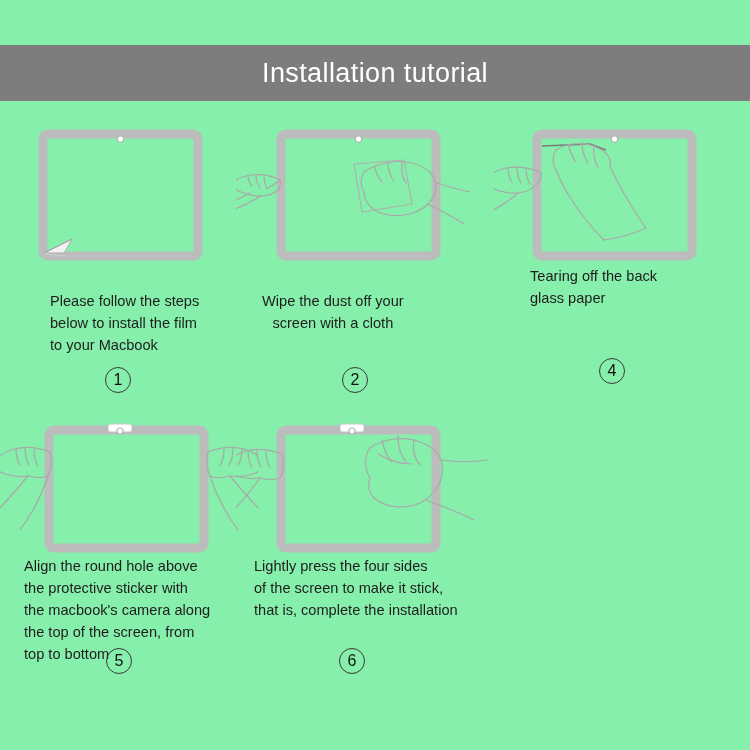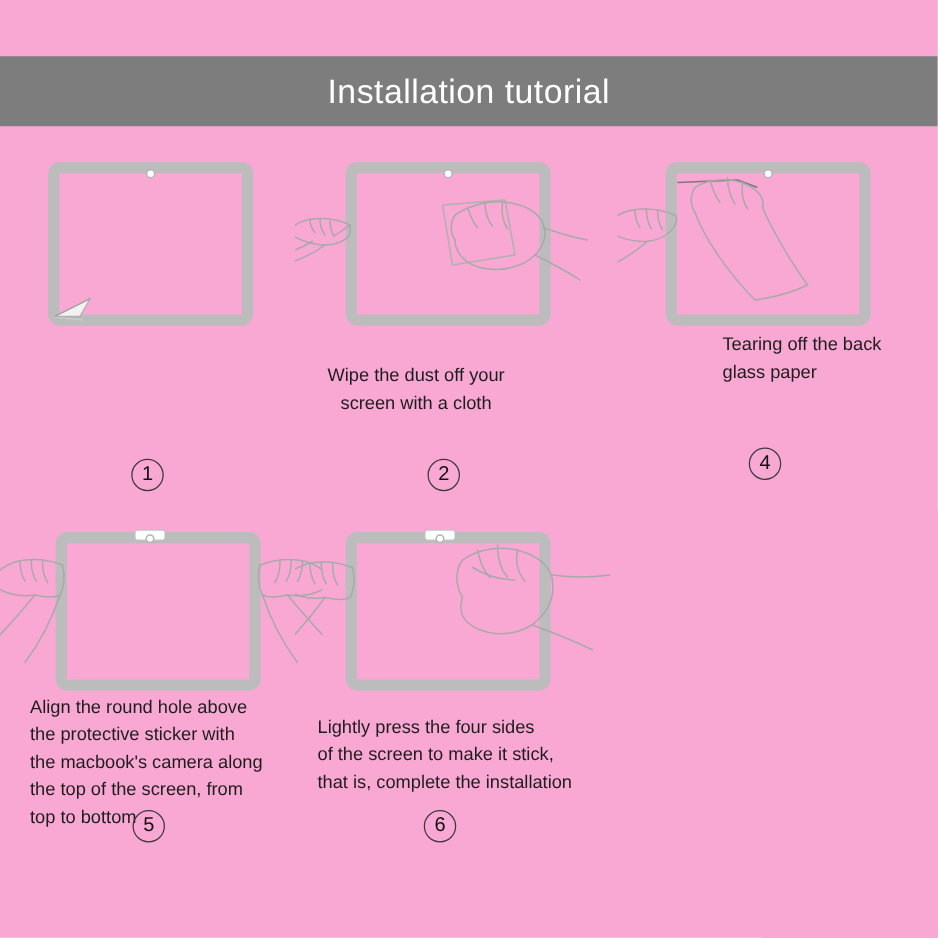--- a/index.html
+++ b/index.html
@@ -3,21 +3,21 @@
 <meta charset="utf-8">
 <style>
   html,body{margin:0;padding:0;}
   body{
     width:750px;height:750px;
     background:#ffffff;
     font-family:"Liberation Sans", sans-serif;
     overflow:hidden;
     position:relative;
   }
-  .page{position:absolute;left:0;top:0;width:750px;height:750px;background:#f9a8d4;}
+  .page{position:absolute;left:0;top:0;width:750px;height:750px;background:#86efac;}
 
   
   .banner{
     position:absolute;left:0;top:45px;width:750px;height:56px;
     background:#7d7d7d;
     display:flex;align-items:center;justify-content:center;
   }
   .banner-title{
     color:#ffffff;
     font-size:27px;
@@ -47,23 +47,23 @@
     position:absolute;
     font-size:14.6px;
     line-height:22px;
     color:#1d1d1d;
     font-family:"Liberation Sans", sans-serif;
     white-space:pre-line;
   }
   .cap1{left:50px;top:178px;}
   .cap2{left:26px;top:178px;text-align:center;}
   .cap3{left:24px;top:178px;}
-  .cap4{left:36px;top:153px;margin-left:48px;}
+  .cap4{left:36px;top:153px;}
   .cap5{left:24px;top:153px;}
-  .cap6{left:18px;top:153px;margin-top:16px;}
+  .cap6{left:18px;top:153px;}
 
   .stepnum{
     position:absolute;
     width:26px;height:26px;
     border:1.3px solid #3a3a3a;
     border-radius:50%;
     display:flex;align-items:center;justify-content:center;
     font-size:16px;
     color:#111;
     font-family:"Liberation Sans", sans-serif;
@@ -92,20 +92,23 @@
 
           <rect x="43" y="14" width="155" height="122" rx="5" ry="5" fill="none" stroke="#bcbcbc" stroke-width="9"></rect>
 
           <circle cx="120.5" cy="19" r="3.2" fill="#ffffff" stroke="#b4b4b4" stroke-width="1.2"></circle>
 
           <path d="M44 133 L72 119 L64 133 Z" fill="#f2f2f2" stroke="#b0b0b0" stroke-width="1"></path>
           <path d="M44 133 L72 119" fill="none" stroke="#9f9f9f" stroke-width="1"></path>
           <path d="M44 134 L66 136" fill="none" stroke="#cfcfcf" stroke-width="1"></path>
         </svg>
       </div>
+      <div class="caption cap1">Please follow the steps
+below to install the film
+to your Macbook</div>
       <div class="stepnum num-r1 n1">1</div>
     </div>
 
     <div class="cell">
       <div class="art">
         <svg width="258" height="145" viewBox="0 0 258 145">
 
           <rect x="45" y="14" width="155" height="122" rx="5" ry="5" fill="none" stroke="#bcbcbc" stroke-width="9"></rect>
           <circle cx="122.5" cy="19" r="3.2" fill="#ffffff" stroke="#b4b4b4" stroke-width="1.2"></circle>
 

